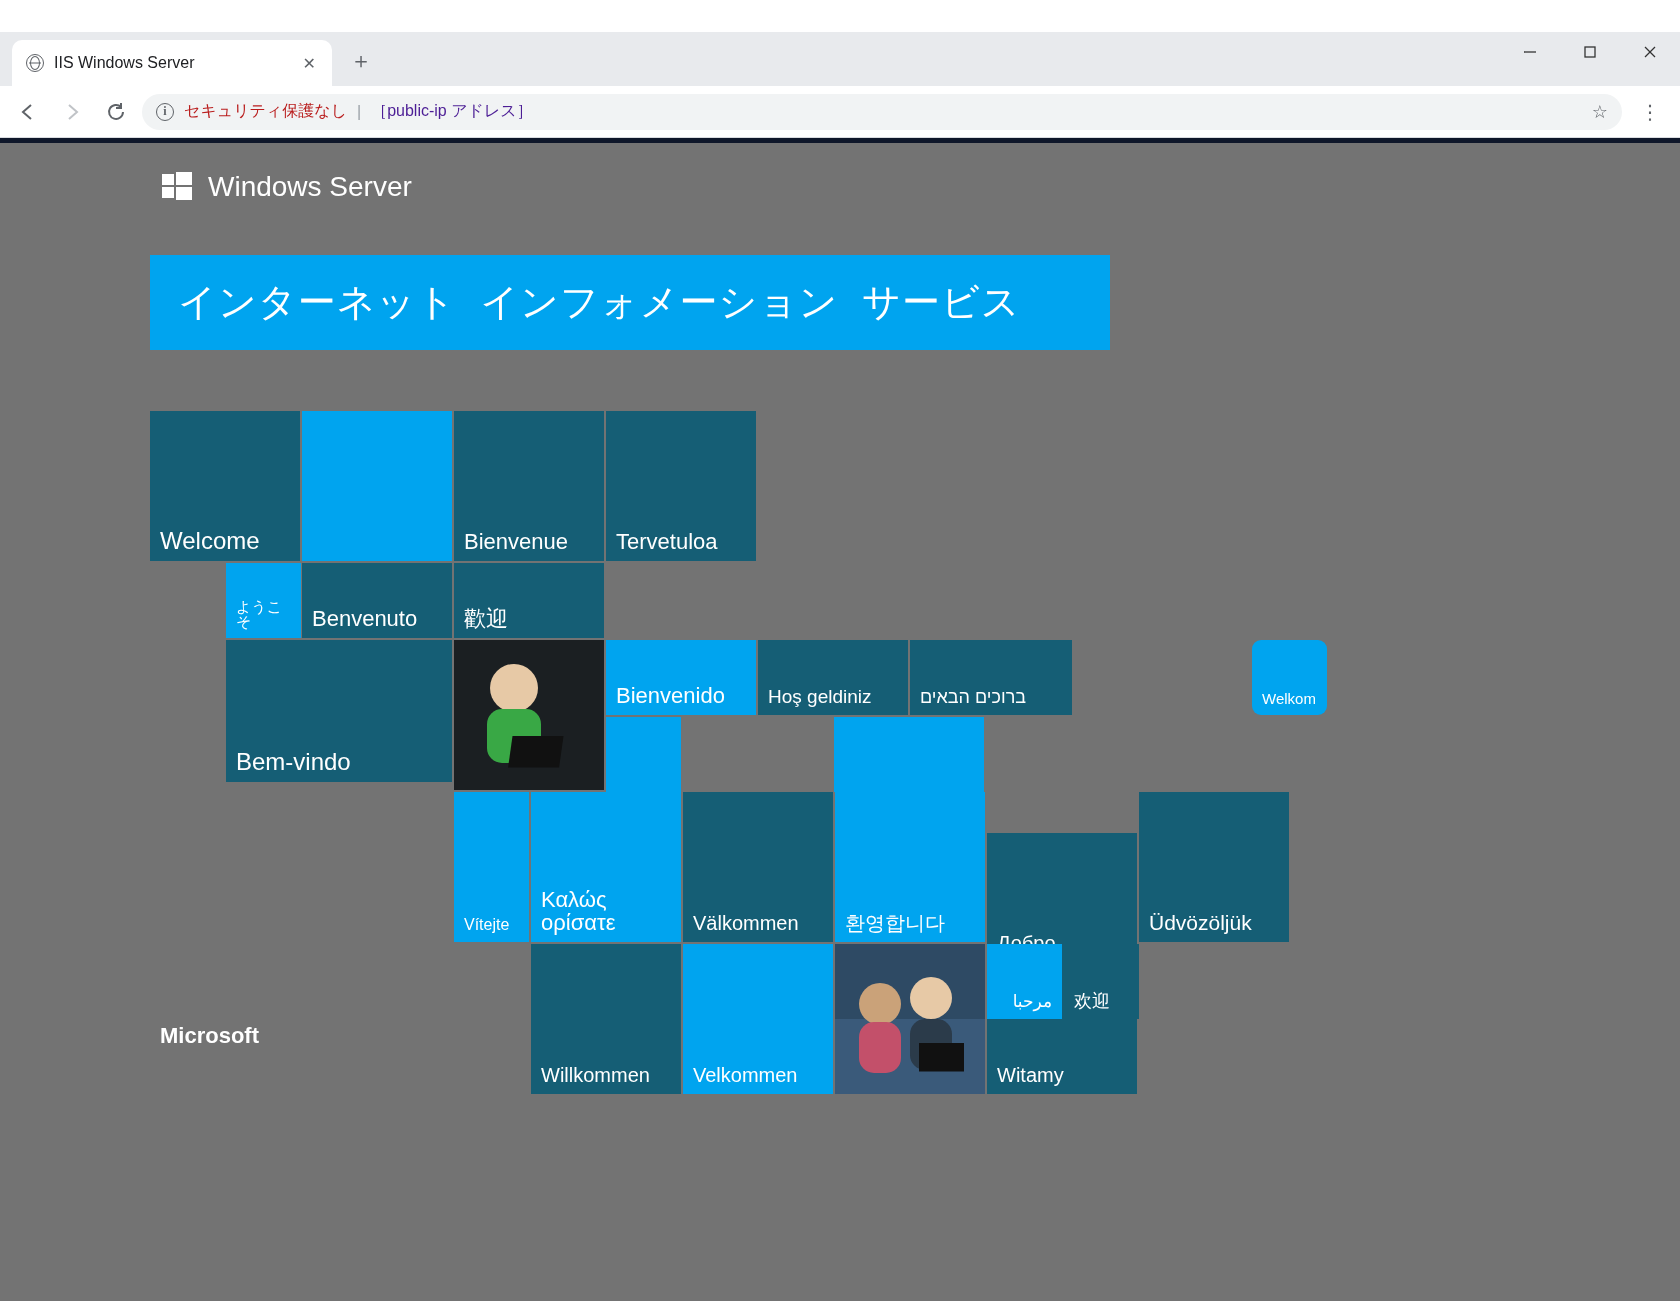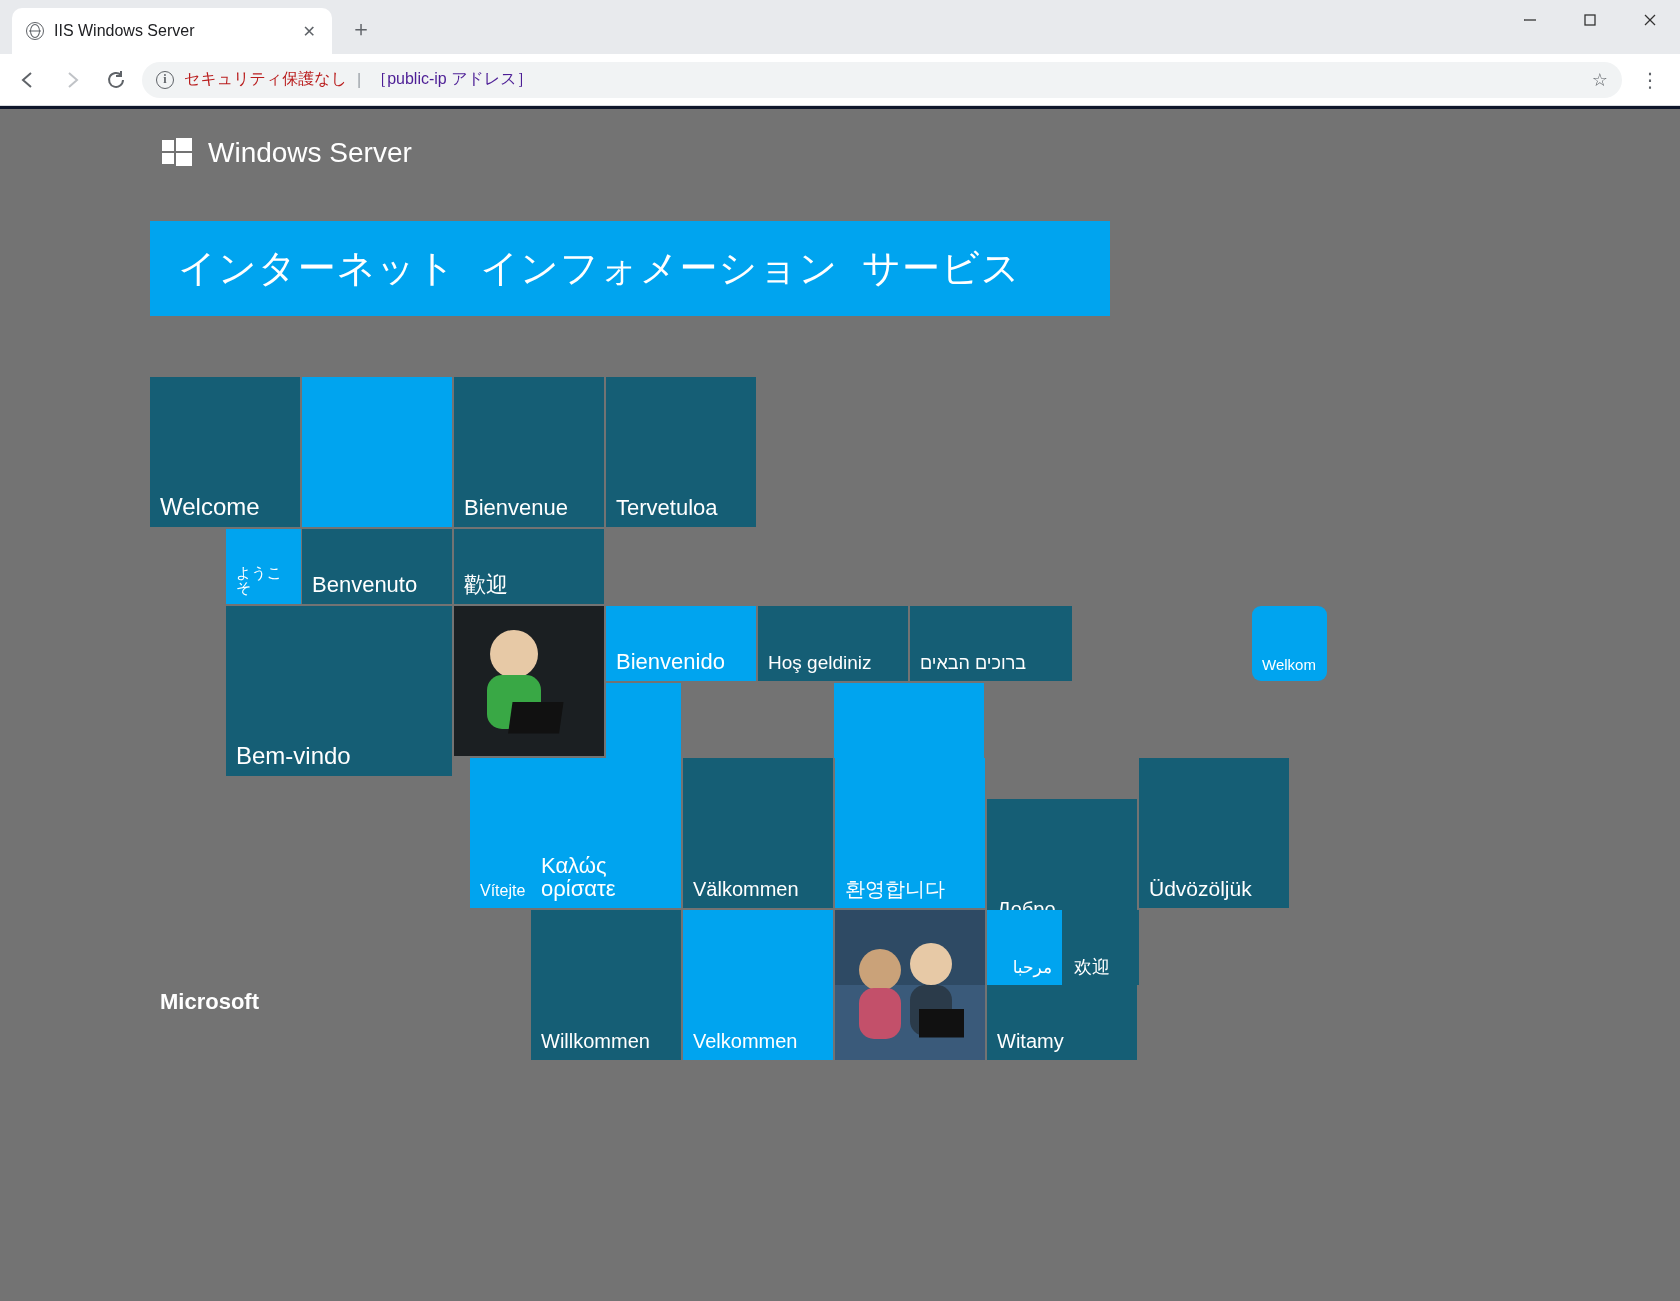--- a/index.html
+++ b/index.html
@@ -7,21 +7,22 @@
     font-family: "Segoe UI", "Meiryo", "Yu Gothic", sans-serif;
     background: #fff;
     width: 1680px;
     height: 1301px;
     overflow: hidden;
   }
 
   
   .browser-chrome {
     background: #e8eaed;
-    border-bottom: 3px solid #0f172a;
+    border-bottom: 5px solid #0f172a;
+    margin-top: 32px;
   }
   .titlebar {
     display: flex;
     align-items: flex-start;
     height: 54px;
     padding-left: 12px;
   }
   .tab {
     display: flex;
     align-items: center;
@@ -280,21 +281,21 @@
     <div class="tile light" style="left:76px;  top:152px; width:75px;  height:75px; font-size:15px;">
         <span class="txt">ようこそ</span>
       </div>
     <div class="tile dark" style="left:152px; top:152px; width:150px; height:75px; font-size:22px;">
         <span class="txt">Benvenuto</span>
       </div>
     <div class="tile dark" style="left:304px; top:152px; width:150px; height:75px; font-size:22px;">
         <span class="txt">歡迎</span>
       </div>
 
-    <div class="tile dark" style="left:76px;  top:229px; width:226px; height:170px; font-size:24px;">
+    <div class="tile dark" style="left:76px;  top:229px; width:226px; height:142px; font-size:24px;">
         <span class="txt">Bem-vindo</span>
       </div>
     <div class="tile img" style="left:304px; top:229px; width:150px; height:150px; padding:0;">
       <svg viewBox="0 0 10 10">
           <rect width="10" height="10" fill="#1b1f22"></rect>
           <circle cx="4" cy="3.2" r="1.6" fill="#e7c9a6"></circle>
           <rect x="2.2" y="4.6" width="3.6" height="3.6" rx="1" fill="#39a845"></rect>
           <rect x="4.8" y="6.4" width="3.4" height="2.1" fill="#111" transform="skewX(-8)"></rect>
         </svg>
     </div>
@@ -307,21 +308,21 @@
     <div class="tile dark" style="left:760px; top:229px; width:162px; height:75px; font-size:18px; ">
         <span class="txt">ברוכים הבאים</span>
       </div>
     <div class="tile light" style="left:1102px;top:229px; width:75px;  height:75px; font-size:15px;border-radius:9px;">
         <span class="txt">Welkom</span>
       </div>
 
     <div class="tile light" style="left:456px; top:306px; width:75px;  height:75px;"></div>
     <div class="tile light" style="left:684px; top:306px; width:150px; height:75px;"></div>
 
-    <div class="tile light" style="left:320px; top:381px; width:75px;  height:150px; font-size:16px;">
+    <div class="tile light" style="left:304px; top:381px; width:75px;  height:150px; font-size:16px;">
         <span class="txt">Vítejte</span>
       </div>
     <div class="tile light" style="left:381px; top:381px; width:150px; height:150px; font-size:22px; white-space:pre-line;"><span class="txt">Καλώς
 ορίσατε</span></div>
     <div class="tile dark" style="left:533px; top:381px; width:150px; height:150px; font-size:20px;">
         <span class="txt">Välkommen</span>
       </div>
     <div class="tile light" style="left:685px; top:381px; width:150px; height:150px; font-size:20px;">
         <span class="txt">환영합니다</span>
       </div>

